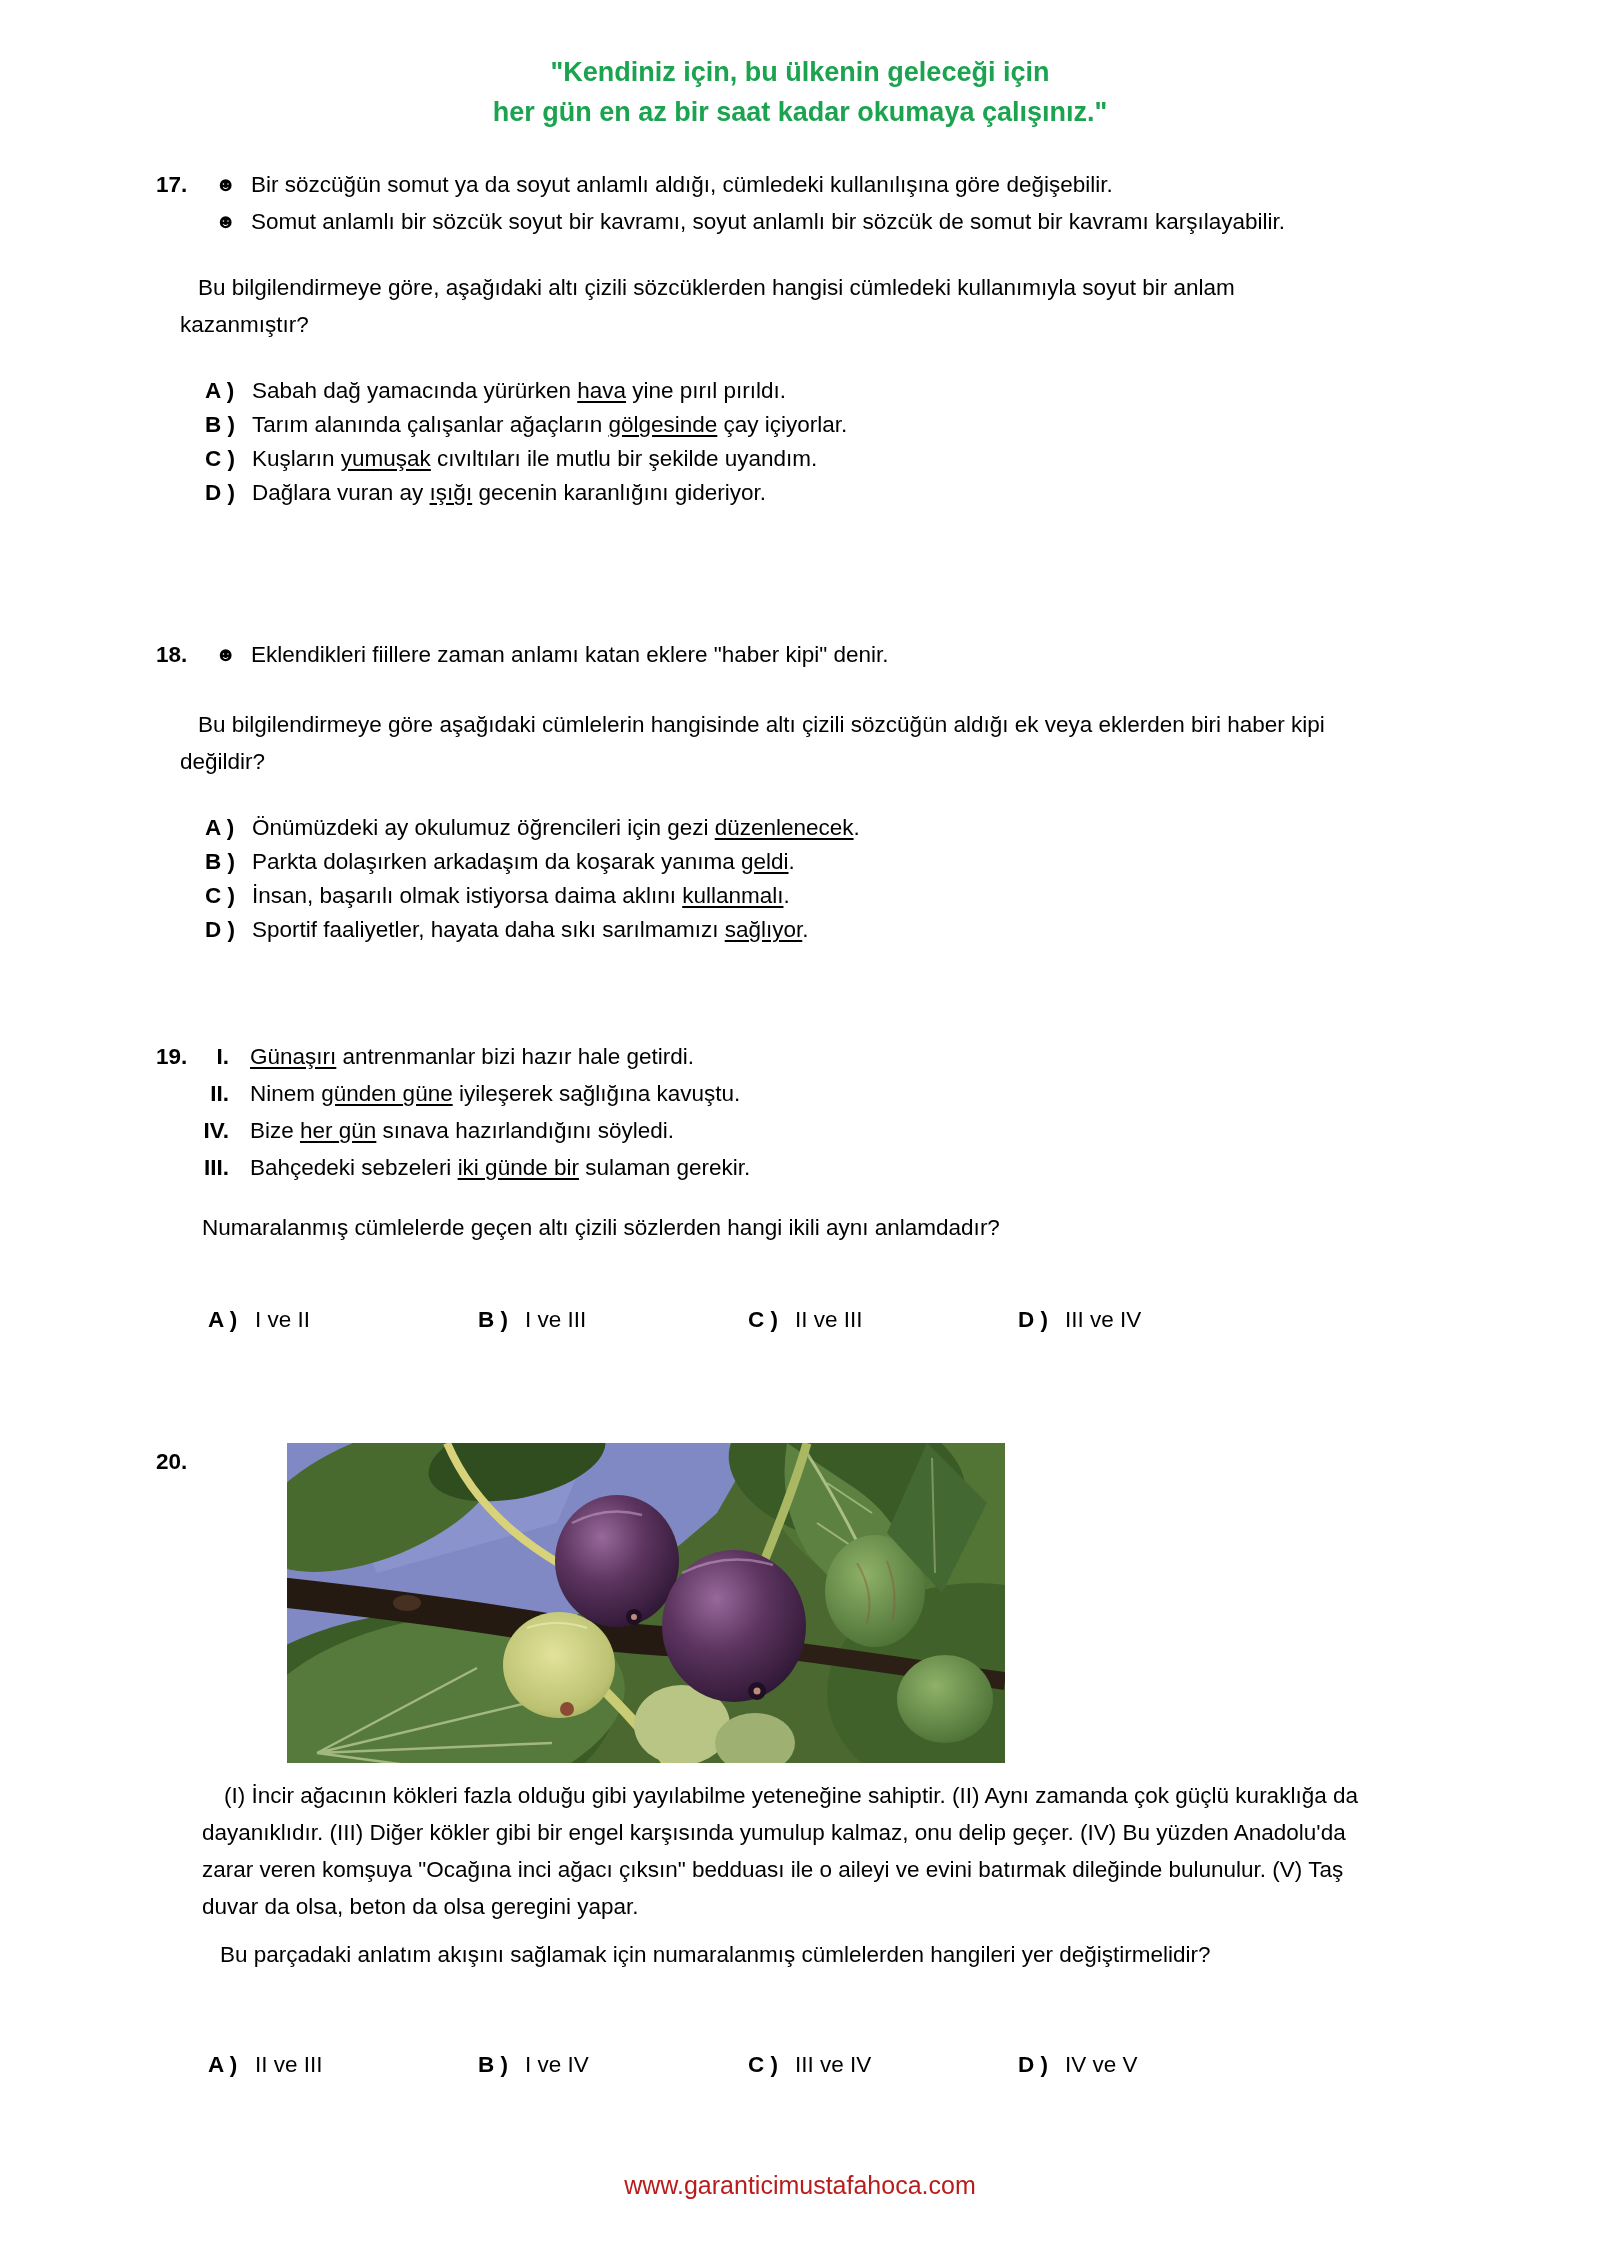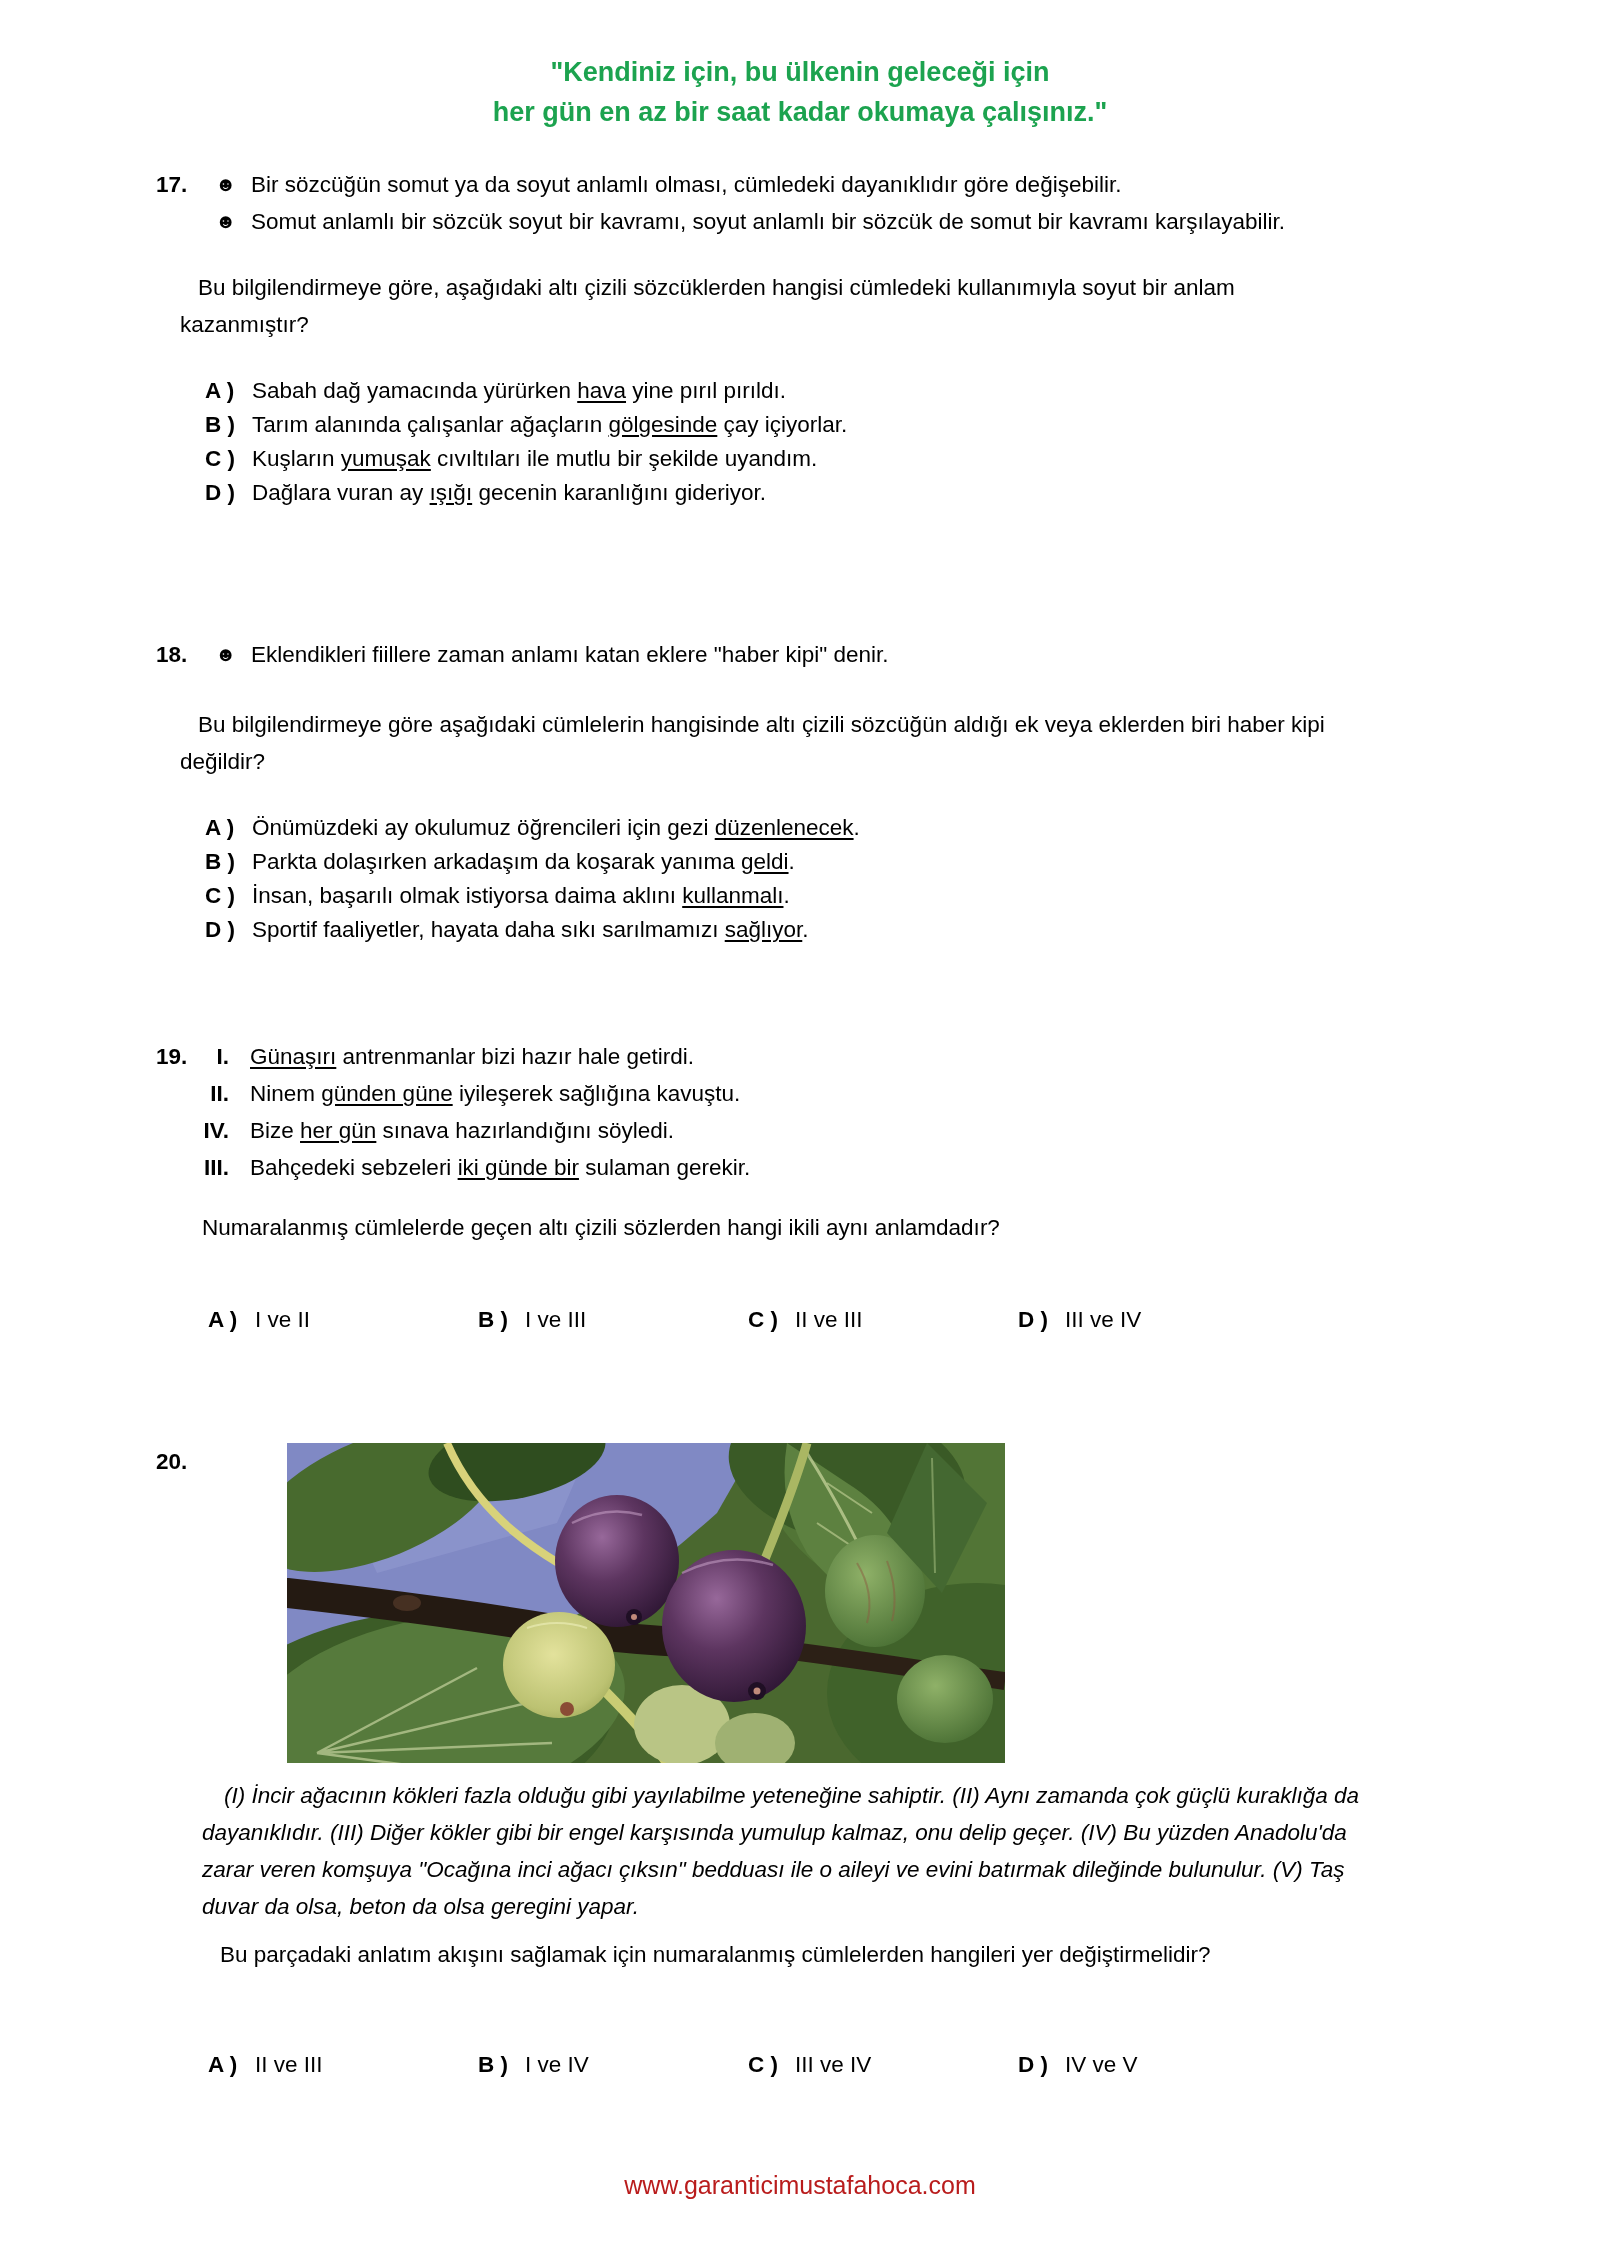--- a/index.html
+++ b/index.html
@@ -72,40 +72,40 @@
   #q17 { top:166px; }
   #q18 { top:636px; }
   #q19 { top:1038px; }
   #q20 { top:1443px; }
   #q17 .stem { margin-top:29px; }
   #q17 .opts { margin-top:31px; }
   #q18 .stem { margin-top:33px; }
   #q18 .opts { margin-top:31px; }
   #q19 .stem { margin-top:23px; text-indent:0; margin-left:62px; }
   #q19 .opts-h { margin-top:57px; }
-  #q20 .para { margin-top:14px;font-style:italic; }
+  #q20 .para { margin-top:14px; }
   #q20 .stem { margin-top:11px; }
   #q20 .opts-h { margin-top:75px; }
 </style>
 </head>
 <body>
 
 <div class="page">
 
   <div class="header">
     <div>"Kendiniz için, bu ülkenin geleceği için</div>
     <div>her gün en az bir saat kadar okumaya çalışınız."</div>
   </div>
 
   <div class="question" id="q17">
     <span class="qnum">17.</span>
     <div class="bullets">
       <div class="bullet-row">
         <span class="bullet-icon">☻</span>
-        <span class="bullet-text">Bir sözcüğün somut ya da soyut anlamlı olması, cümledeki dayanıklıdır göre değişebilir.</span>
+        <span class="bullet-text">Bir sözcüğün somut ya da soyut anlamlı aldığı, cümledeki kullanılışına göre değişebilir.</span>
       </div>
       <div class="bullet-row">
         <span class="bullet-icon">☻</span>
         <span class="bullet-text">Somut anlamlı bir sözcük soyut bir kavramı, soyut anlamlı bir sözcük de somut bir kavramı karşılayabilir.</span>
       </div>
     </div>
     <p class="stem">Bu bilgilendirmeye göre, aşağıdaki altı çizili sözcüklerden hangisi cümledeki kullanımıyla soyut bir anlam kazanmıştır?</p>
     <div class="opts">
       <div class="opt">
         <span class="opt-letter">A )</span>

